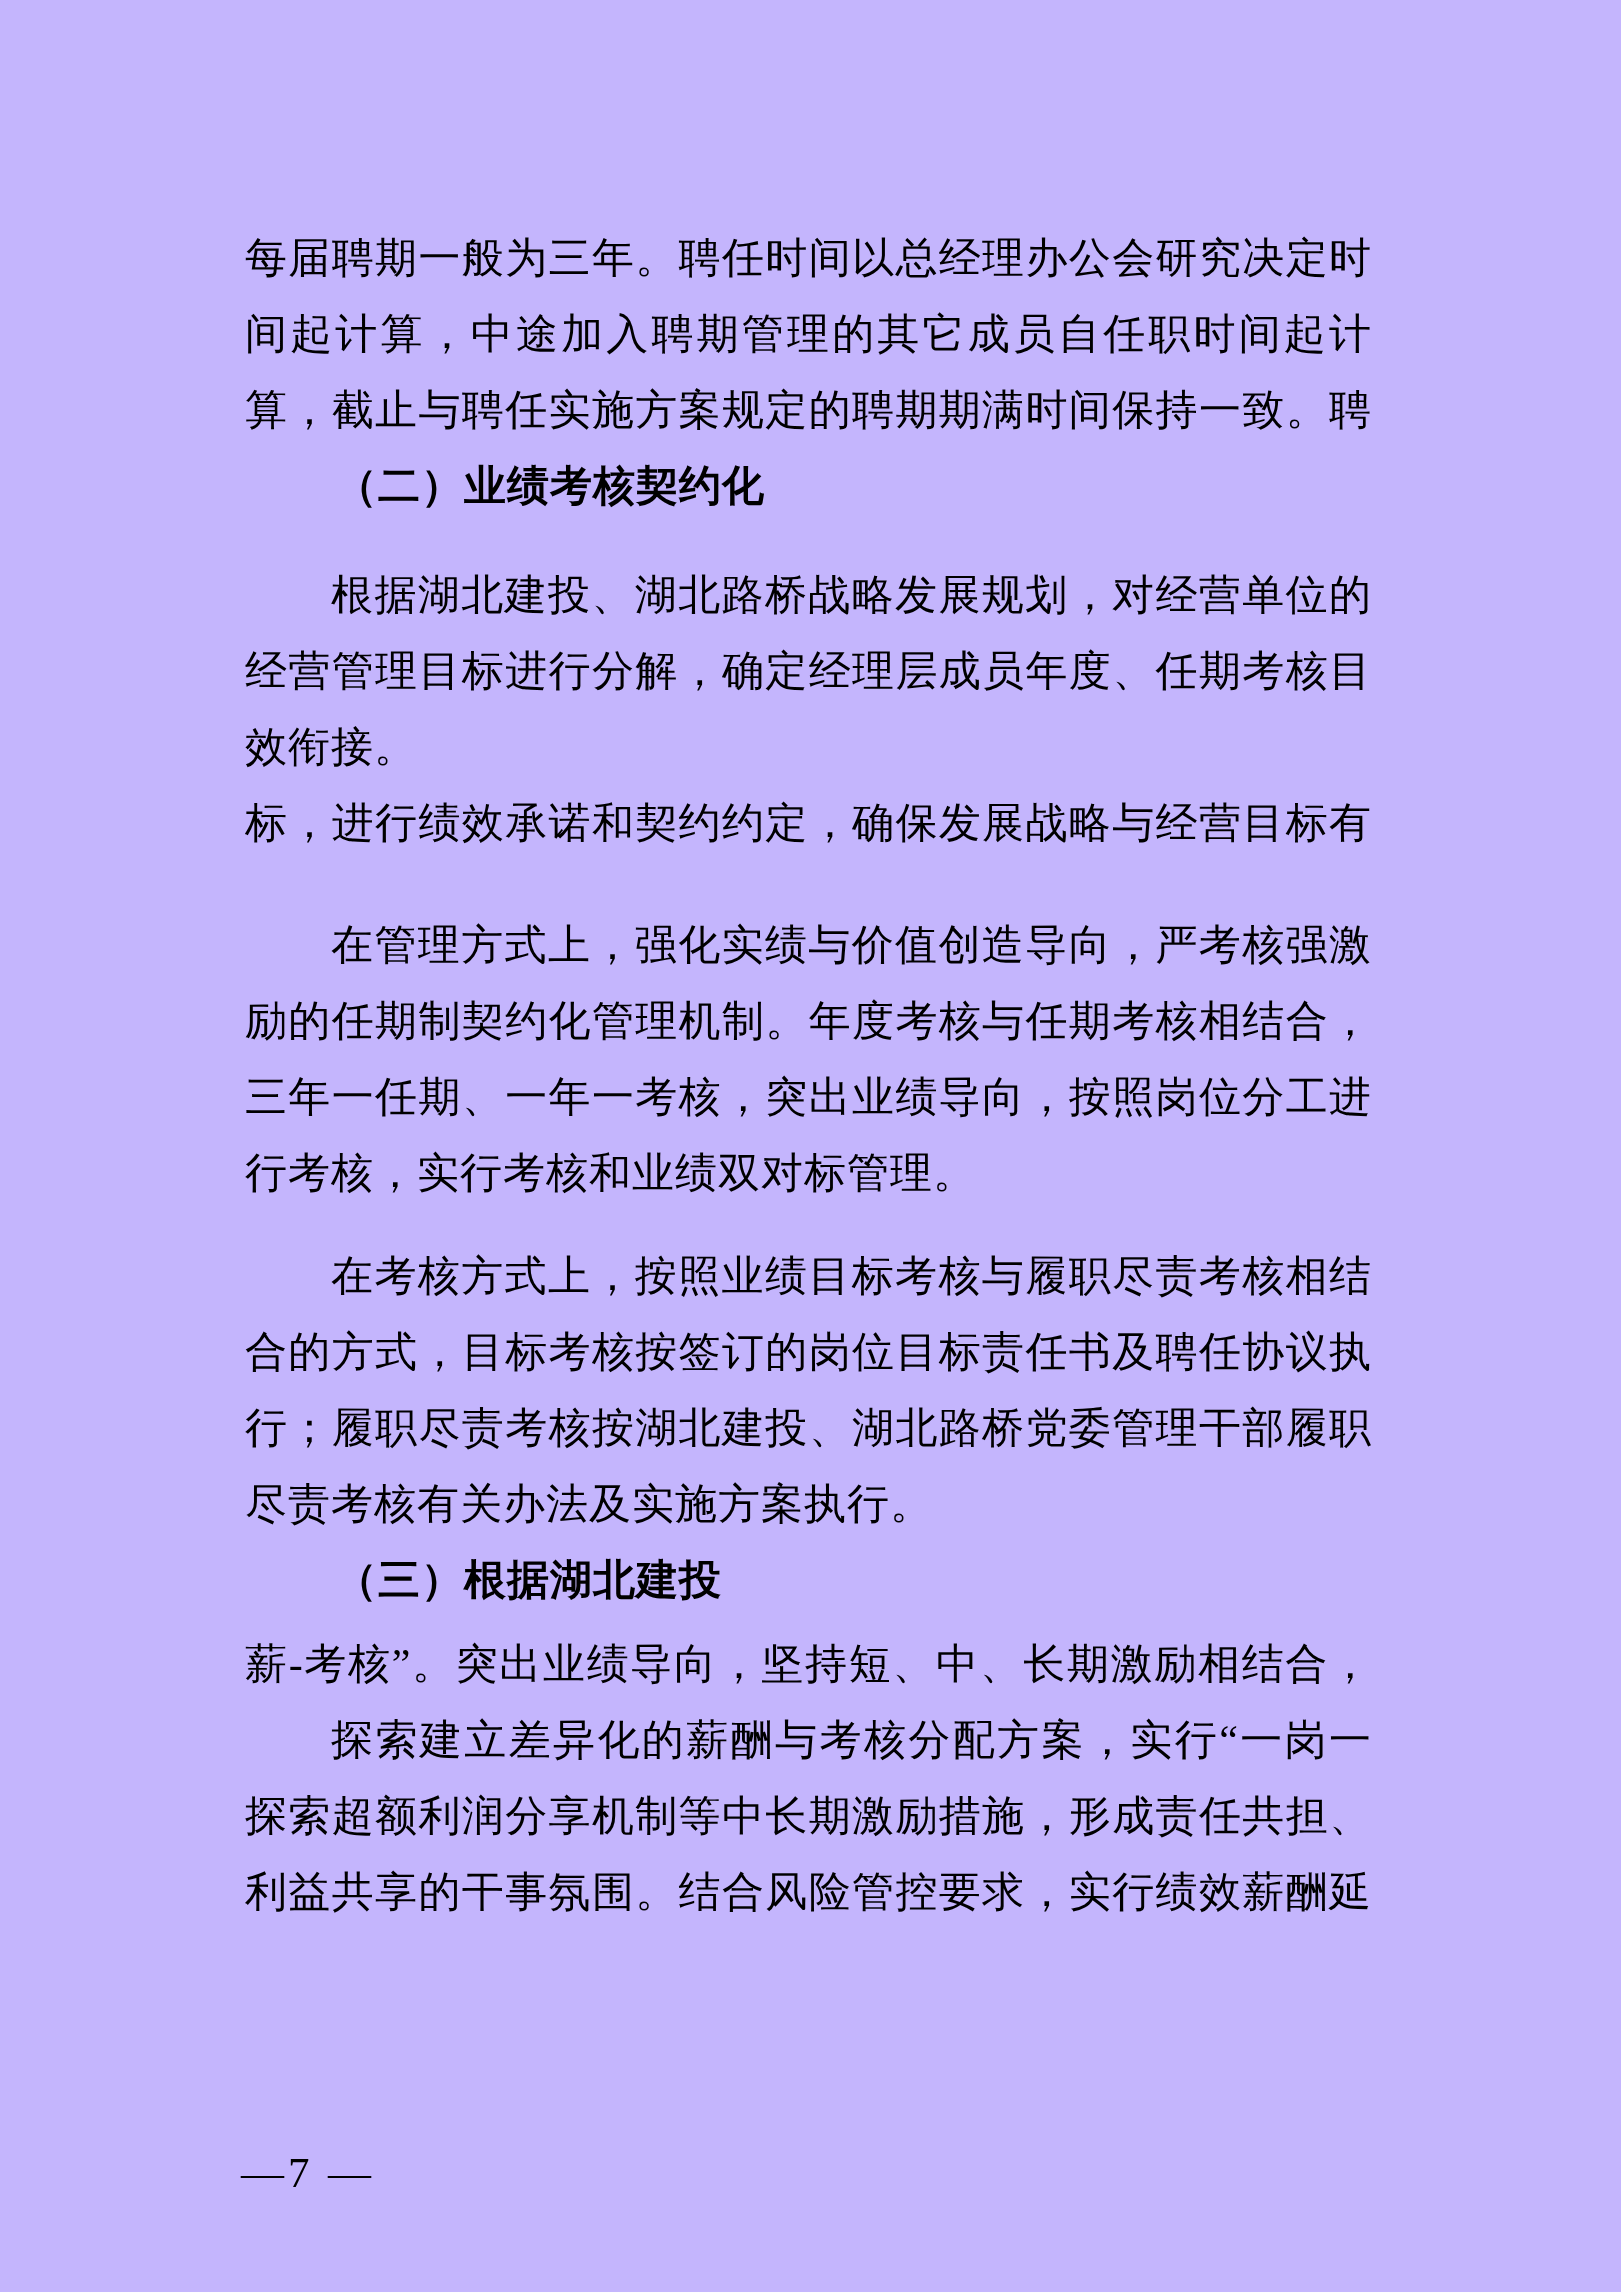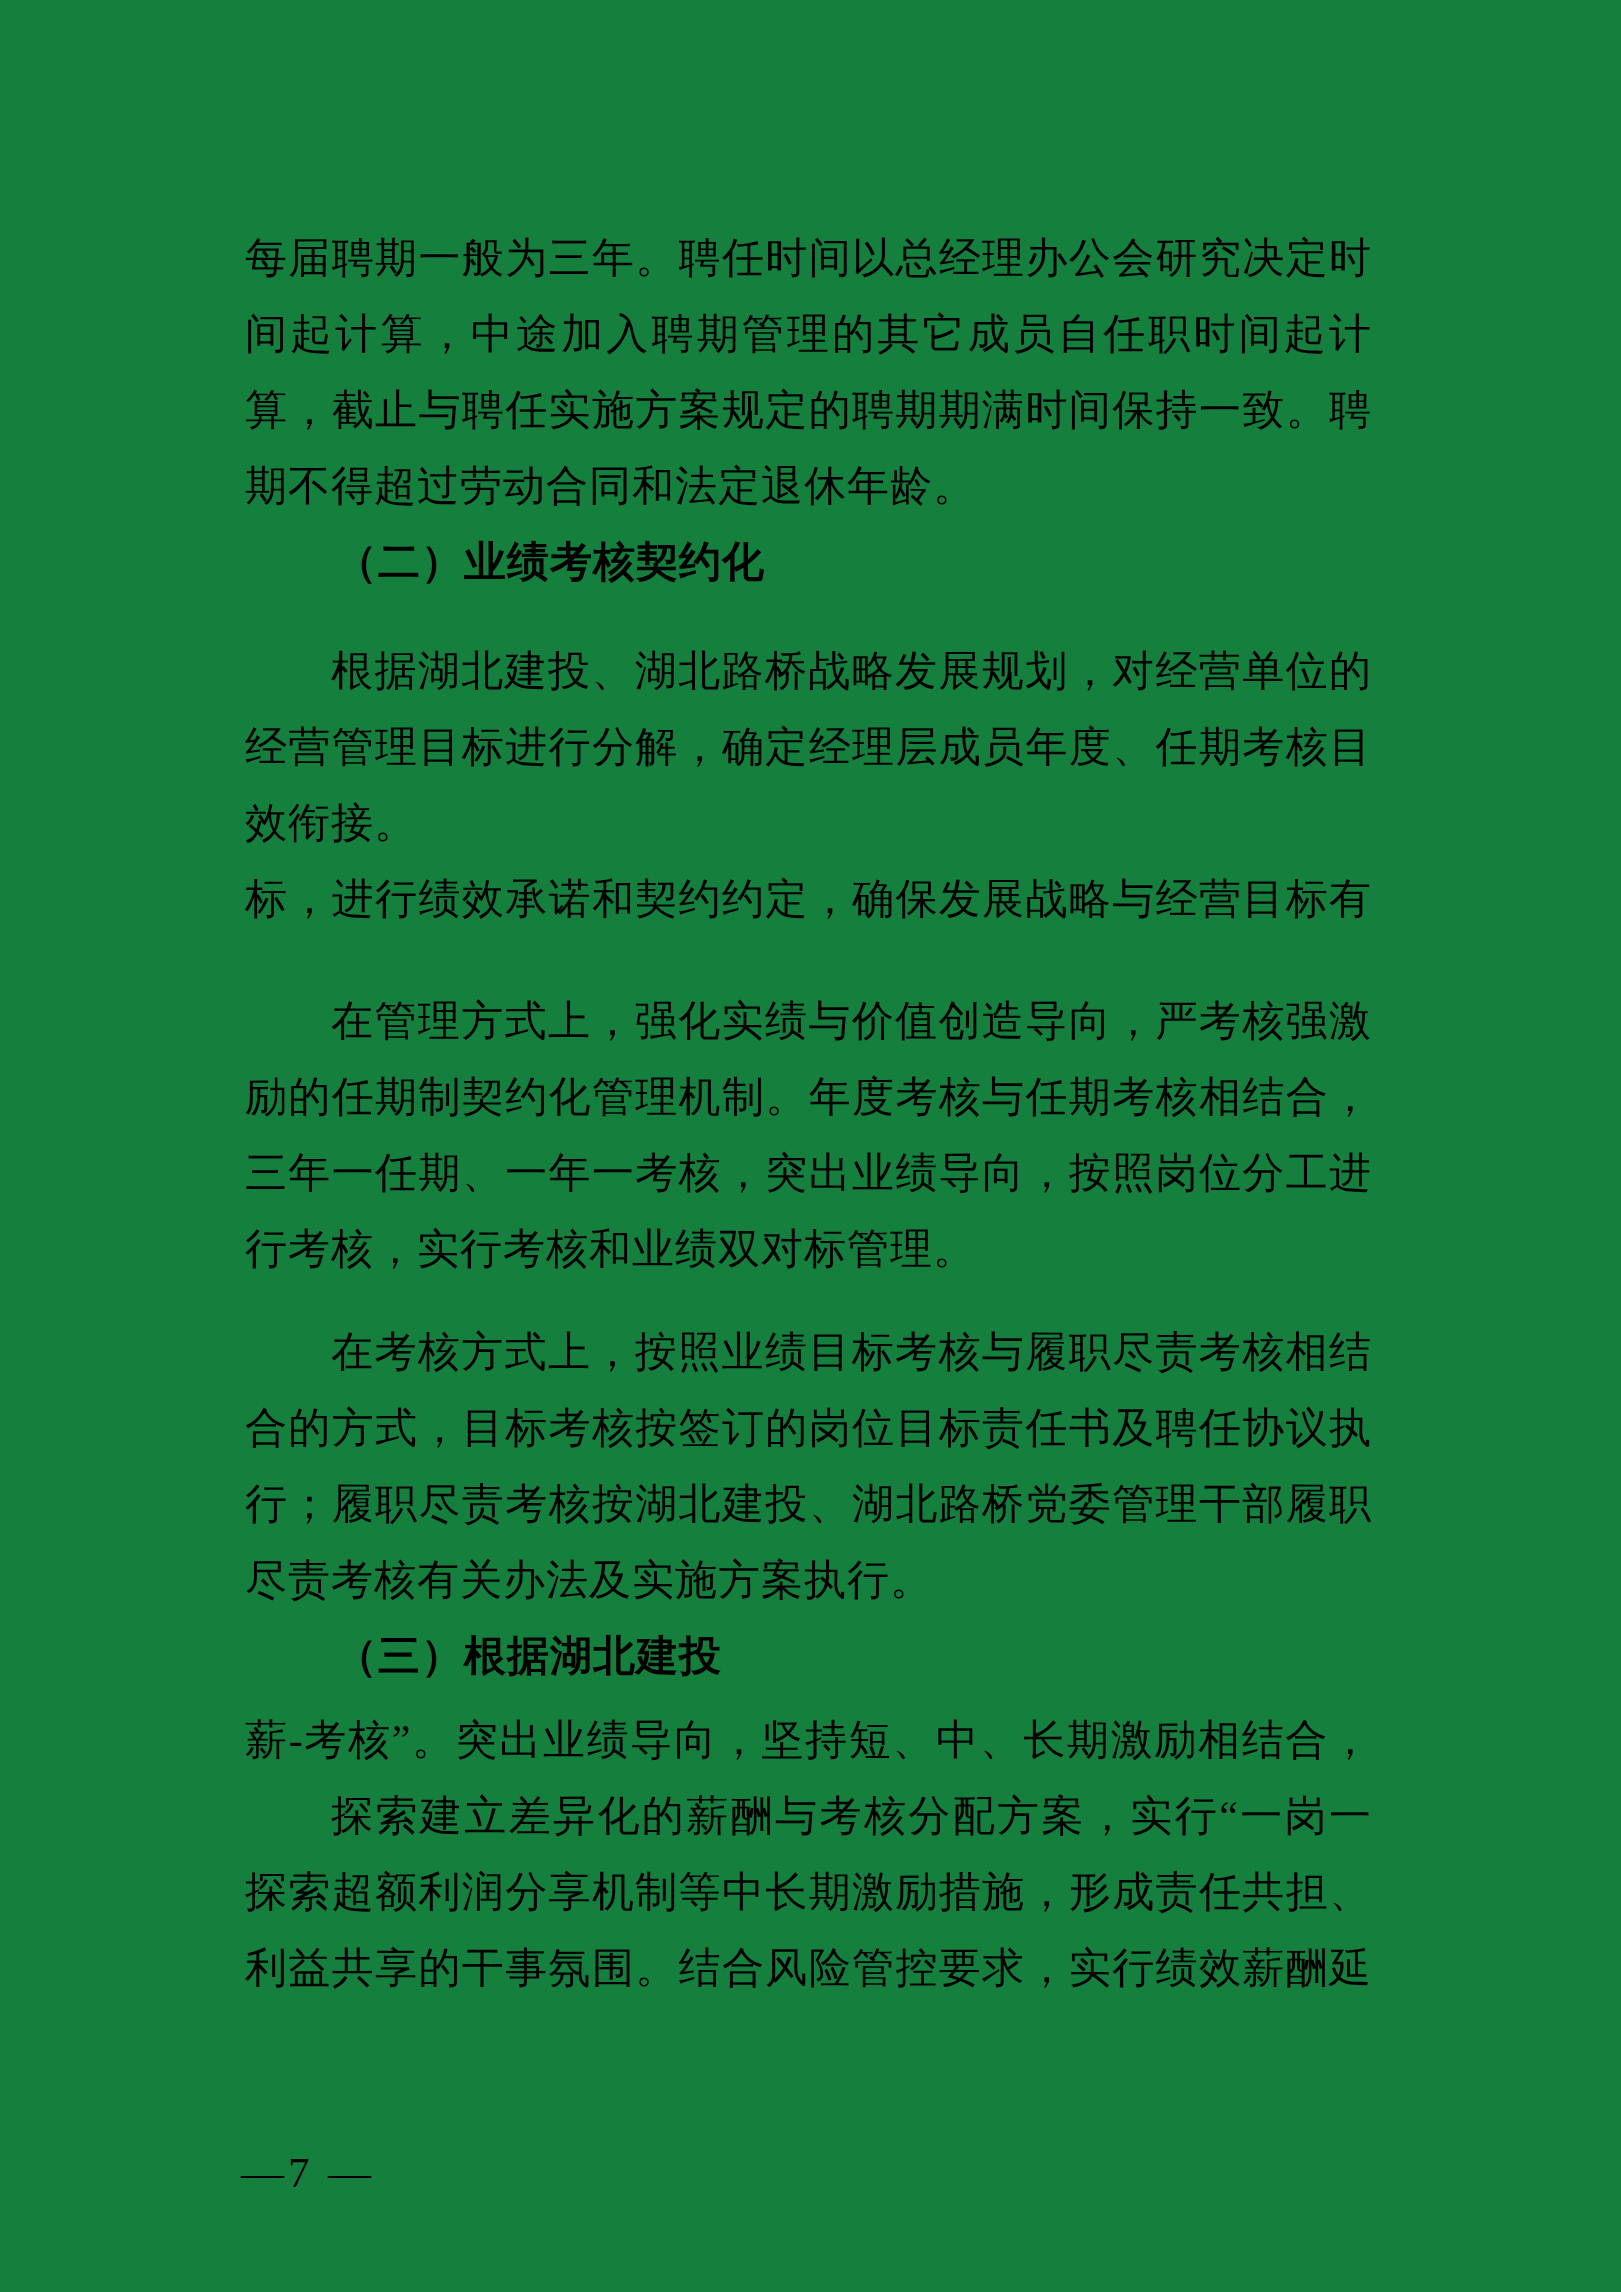--- a/index.html
+++ b/index.html
@@ -2,21 +2,21 @@
 <html><head>
 <meta charset="utf-8">
 <style>
   html, body { margin: 0; padding: 0; }
   body { background: #e8e8e8; }
   .page {
     position: relative;
     width: 1621px;
     height: 2293px;
     margin: 0 auto;
-    background: #15803d;
+    background: #c4b5fd;
     color: #000000;
     font-family: "Liberation Serif", "DejaVu Serif", serif;
     overflow: hidden;
   }
   .doc {
     position: absolute;
     left: 245px;
     top: 220px;
     width: 1127px;
     font-size: 42px;
@@ -52,21 +52,20 @@
 </head>
 <body>
 
 <div class="page">
   <div class="doc">
 
     <div class="para">
       <span class="line full">每届聘期一般为三年。聘任时间以总经理办公会研究决定时</span>
       <span class="line full">间起计算，中途加入聘期管理的其它成员自任职时间起计</span>
       <span class="line full">算，截止与聘任实施方案规定的聘期期满时间保持一致。聘</span>
-      <span class="line last">期不得超过劳动合同和法定退休年龄。</span>
     </div>
 
     <div class="para heading">
       <span class="line last">（二）业绩考核契约化</span>
     </div>
 
     <div class="para gap-md">
       <span class="line full indent">根据湖北建投、湖北路桥战略发展规划，对经营单位的</span>
       <span class="line full">经营管理目标进行分解，确定经理层成员年度、任期考核目</span>
       <span class="line last">效衔接。</span>

